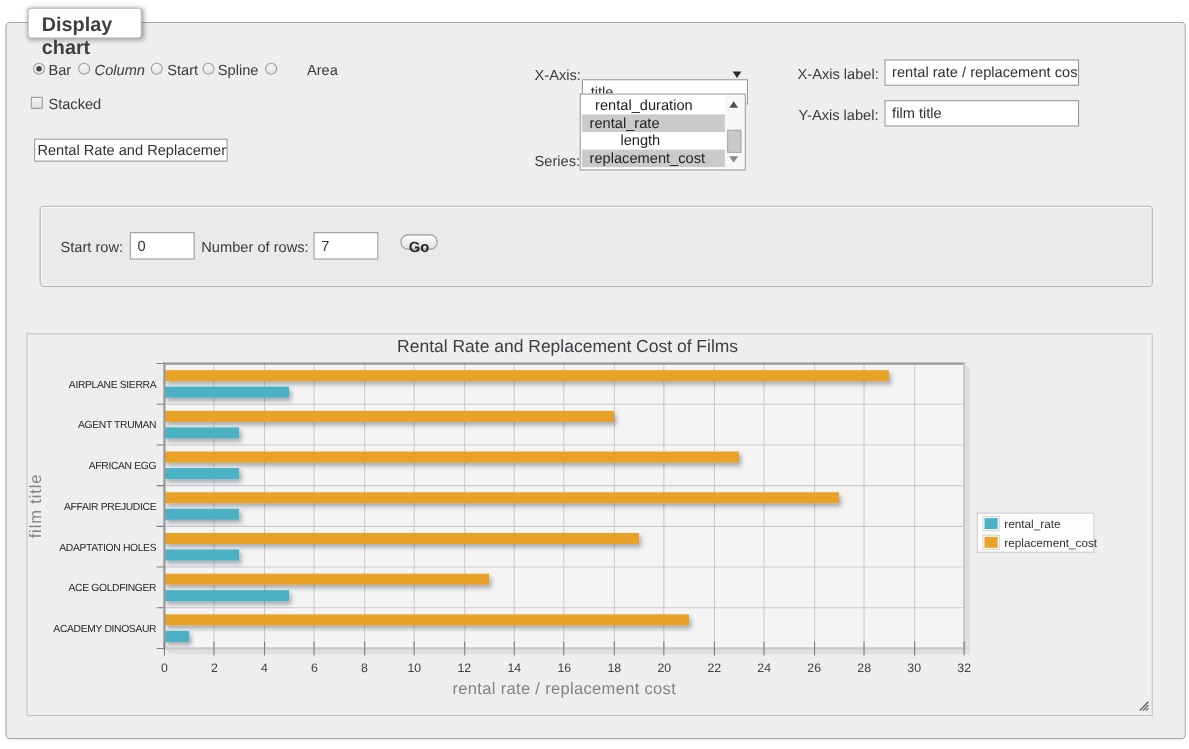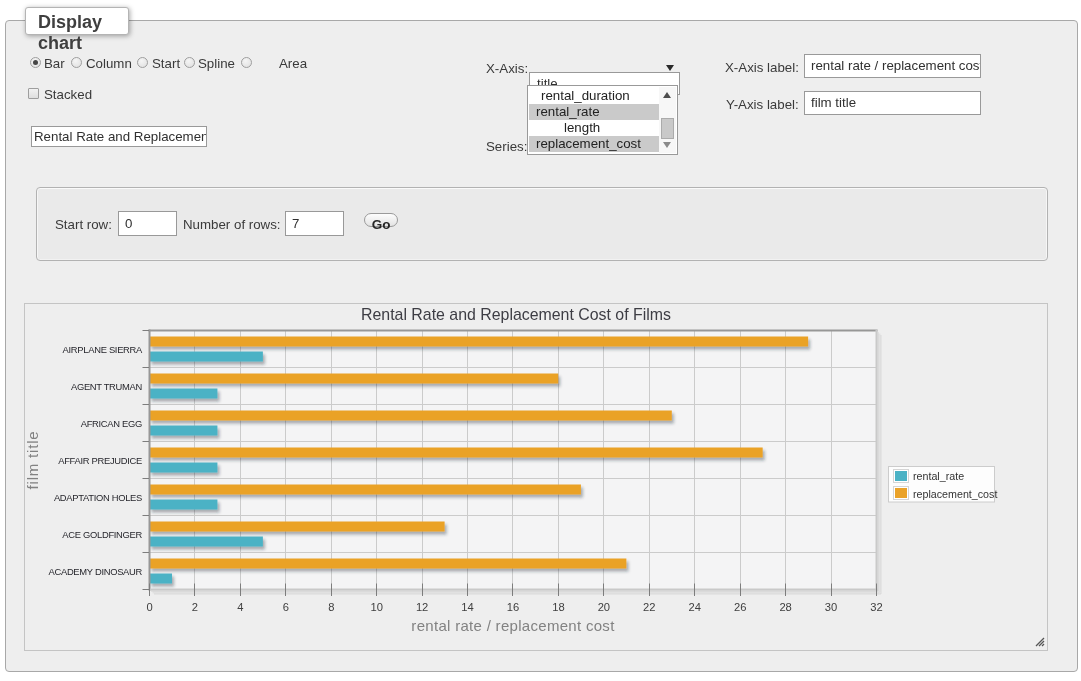--- a/index.html
+++ b/index.html
@@ -26,21 +26,21 @@
 </head>
 <body>
 <div class="abs" id="fieldset"></div>
 <div class="abs" id="flegend">
     <span>Display chart</span>
   </div>
 
 <div class="abs radio sel" style="left:30px;top:57px;"></div>
 <div class="abs lbl" style="left:44px;top:56px;">Bar</div>
 <div class="abs radio" style="left:71px;top:57px;"></div>
-<div class="abs lbl" style="left:86px;top:56px;">Column</div>
+<div class="abs lbl" style="left:86px;top:56px;font-style:italic;">Column</div>
 <div class="abs radio" style="left:137px;top:57px;"></div>
 <div class="abs lbl" style="left:152px;top:56px;">Start</div>
 <div class="abs radio" style="left:183.5px;top:57px;"></div>
 <div class="abs lbl" style="left:198px;top:56px;">Spline</div>
 <div class="abs radio" style="left:241px;top:57px;"></div>
 <div class="abs lbl" style="left:255px;top:56px;margin-left:24px;">Area</div>
 
 <div class="abs checkbox" style="left:28px;top:87.5px;"></div>
 <div class="abs lbl" style="left:44px;top:87px;">Stacked</div>
 

